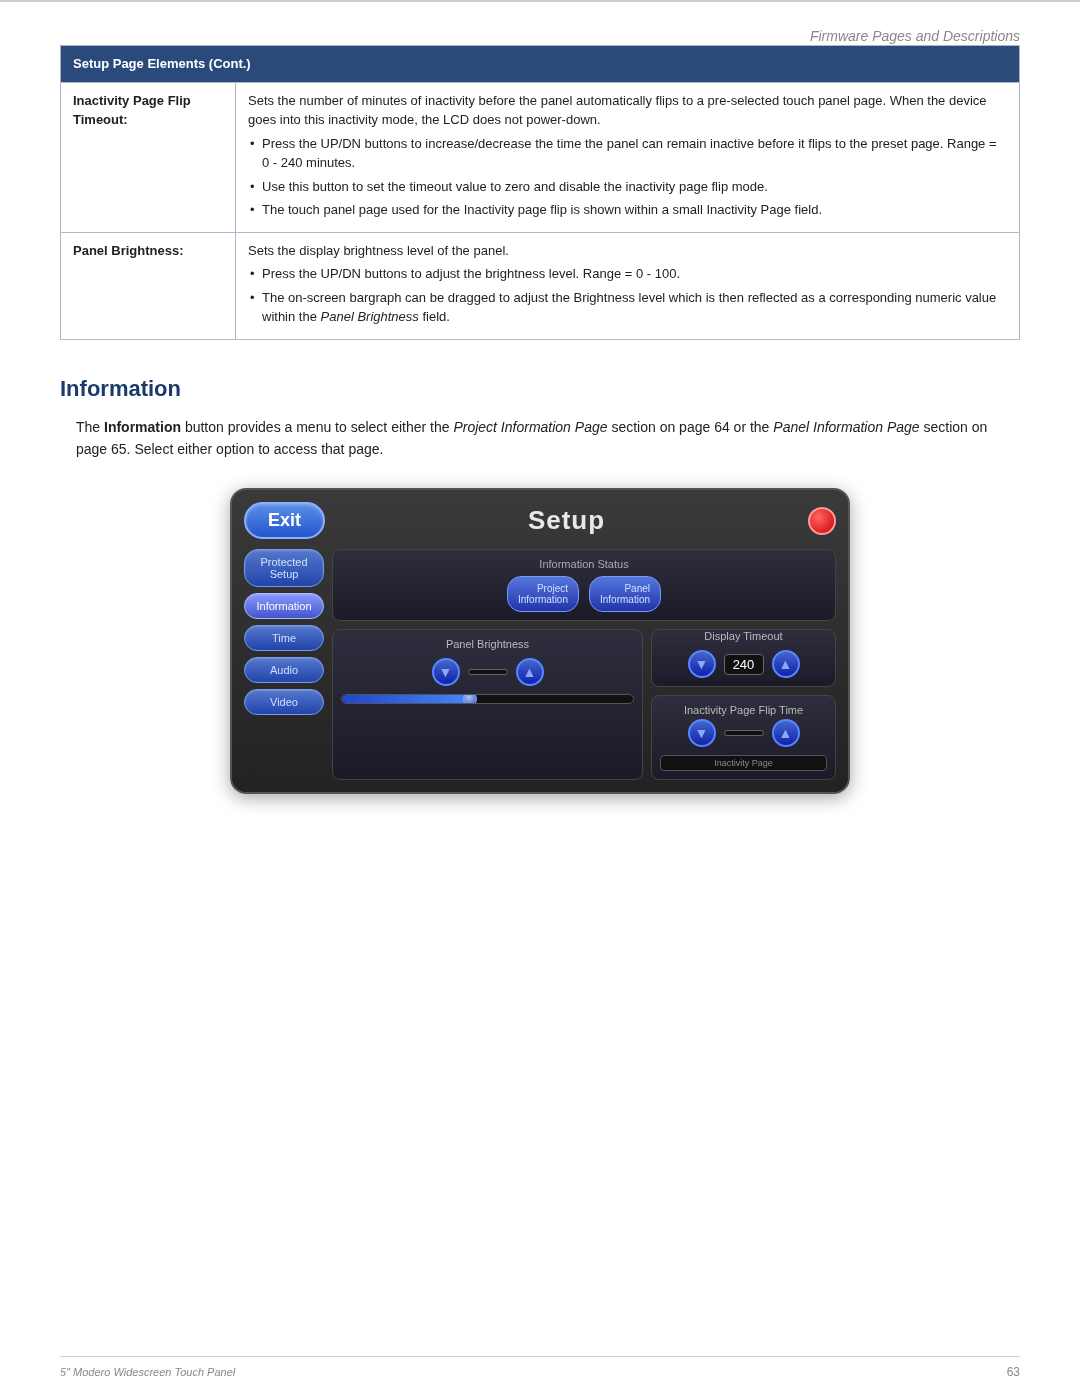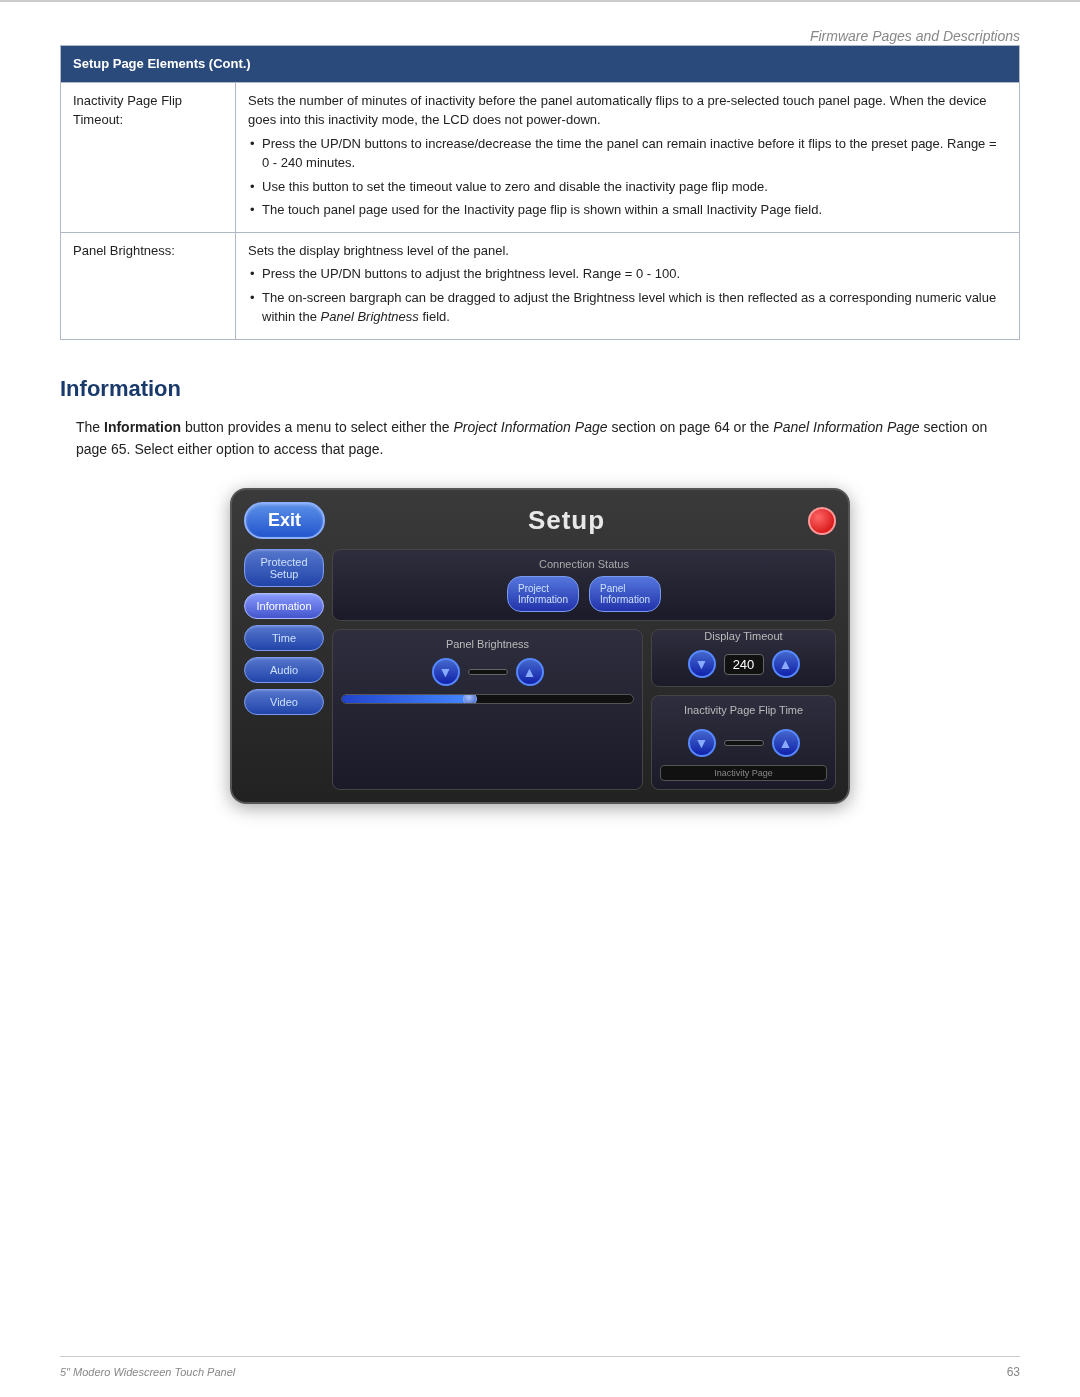--- a/index.html
+++ b/index.html
@@ -52,21 +52,21 @@
       padding: 7px 12px;
     }
     .setup-table td {
       border: 1px solid #b0b8c8;
       padding: 8px 12px;
       vertical-align: top;
       font-size: 13px;
       line-height: 1.5;
     }
     .setup-table .label-cell {
-      font-weight: normal;
+      font-weight: bold;
       width: 175px;
       white-space: nowrap;
     }
     .setup-table ul {
       margin: 4px 0 0 0;
       padding: 0;
       list-style: none;
     }
     .setup-table ul li {
       padding-left: 14px;
@@ -198,21 +198,21 @@
     }
     .info-btns {
       display: flex;
       justify-content: center;
       gap: 10px;
     }
     .info-btn {
       background: linear-gradient(180deg, #5577dd 0%, #2233aa 100%);
       color: #cce0ff;
       font-size: 10px;
-      text-align: left;
+      text-align: right;
       border-radius: 14px;
       padding: 6px 10px;
       border: 1.5px solid #7799ee;
       cursor: pointer;
       min-width: 60px;
     }
 
     
     .device-bottom {
       display: flex;
@@ -312,21 +312,21 @@
       background: linear-gradient(180deg, #2e2e3e 0%, #1a1a28 100%);
       border-radius: 8px;
       padding: 8px;
       border: 1px solid #444;
       text-align: center;
       flex: 1;
     }
     .inactivity-label {
       color: #bbb;
       font-size: 11px;
-      margin-bottom: 13px;
+      margin-bottom: 3px;
     }
     .inactivity-page-field {
       background: #111;
       border: 1px solid #555;
       border-radius: 4px;
       color: #888;
       font-size: 9px;
       padding: 2px 4px;
       margin-top: 4px;
       text-align: center;
@@ -423,21 +423,21 @@
         <div class="nav-btn">Protected<br>Setup</div>
         <div class="nav-btn active">Information</div>
         <div class="nav-btn">Time</div>
         <div class="nav-btn">Audio</div>
         <div class="nav-btn">Video</div>
       </div>
 
       <div class="device-content">
 
         <div class="conn-area">
-          <div class="conn-label">Connection Status</div>
+          <div class="conn-label">Information Status</div>
           <div class="info-btns">
             <div class="info-btn">Project<br>Information</div>
             <div class="info-btn">Panel<br>Information</div>
           </div>
         </div>
 
         <div class="device-bottom">
 
           <div class="brightness-panel">
             <div class="panel-label">Panel Brightness</div>

